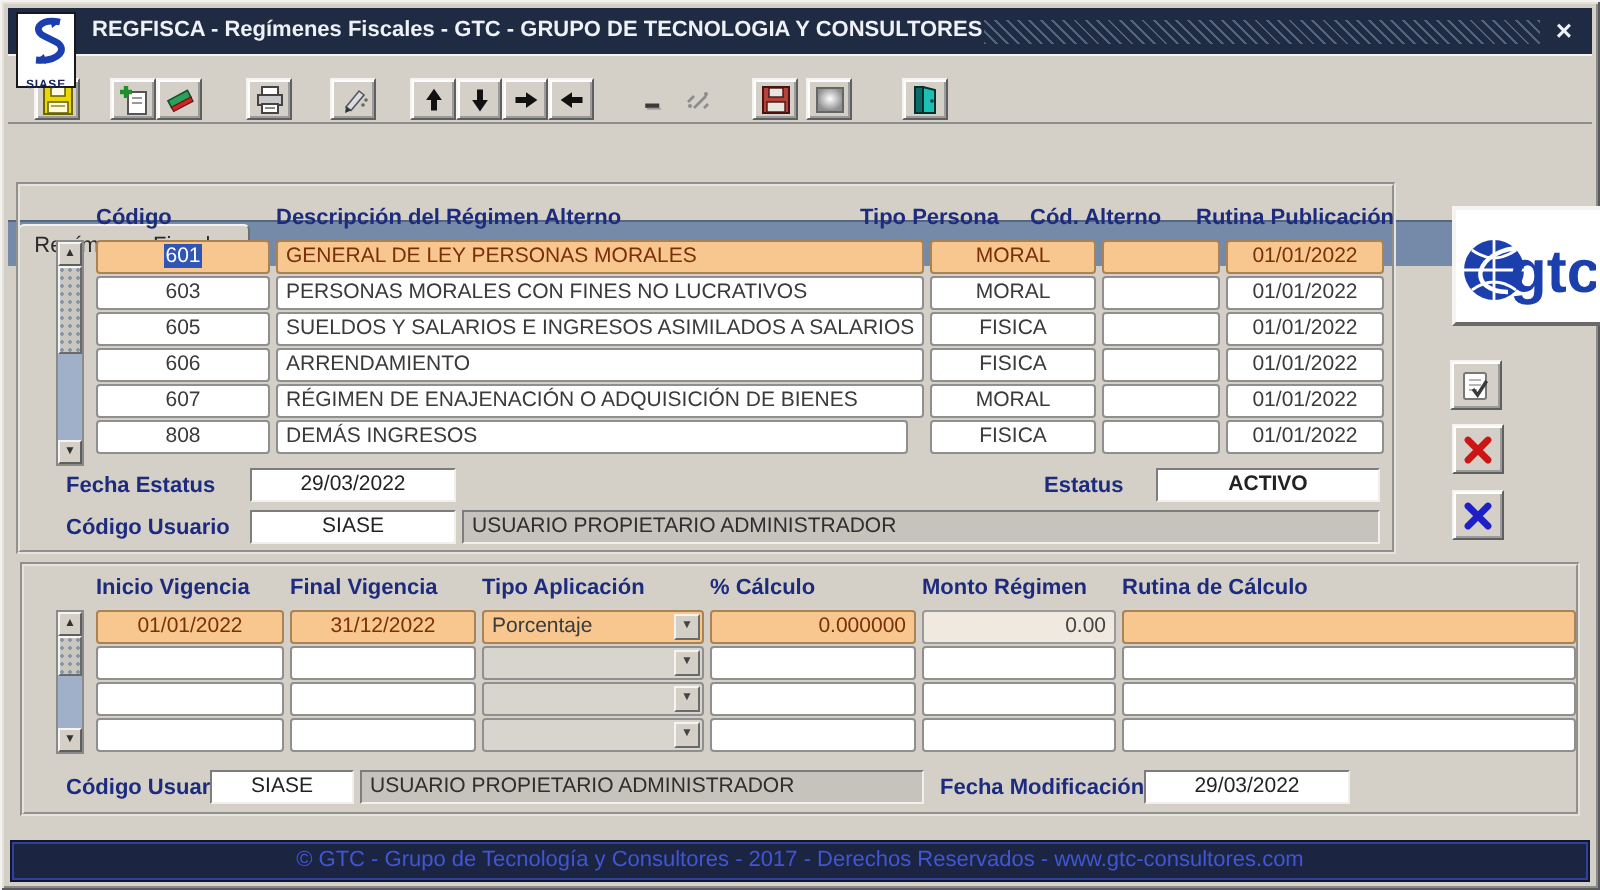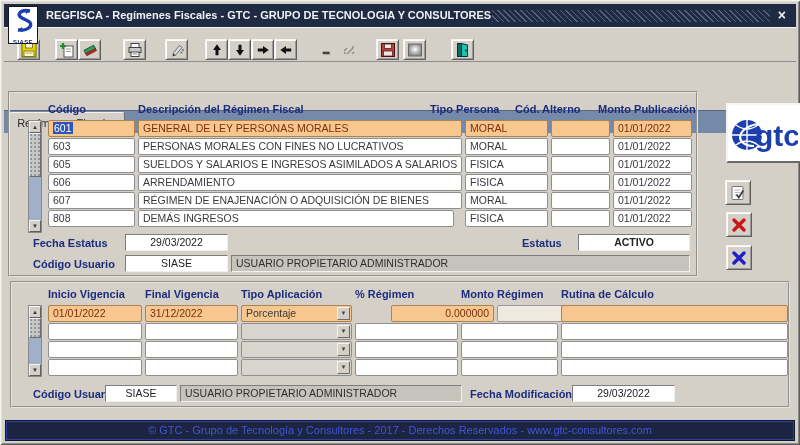--- a/index.html
+++ b/index.html
@@ -34,22 +34,22 @@
   
   .frame{border:2px groove #e6e3de;}
   .frame1{left:8px;top:91px;width:690px;height:186px;}
   .frame2{left:10px;top:281px;width:780px;height:127px;}
   
   .hdr{position:absolute;font-size:11px;font-weight:bold;color:#1c2b7e;text-align:left;white-space:nowrap;}
   .lbl{position:absolute;font-size:11px;font-weight:bold;color:#1c2b7e;white-space:nowrap;}
   
   .cell{position:absolute;height:17px;background:#fff;border:1px solid #8f8f8f;border-radius:2px;
         font-size:10.5px;color:#3a3a3a;padding:0 4px;line-height:15px;white-space:nowrap;overflow:hidden;}
-  .c-center{text-align:left;}
-  .c-right{text-align:right;margin-left:36px;}
+  .c-center{text-align:center;}
+  .c-right{text-align:right;}
   .sel{background:#f8c78f;border-color:#ab8252;color:#7b2f08;}
   .txtsel{background:#2f55b5;color:#fff;padding:0 1px;}
   .graycell{background:#c6c3bc;color:#2e2e2e;border:1px solid;border-color:#7d7d7d #f2f0ec #f2f0ec #7d7d7d;border-radius:0;}
   .field{position:absolute;height:17px;background:#fff;border:1px solid;border-color:#7d7d7d #f2f0ec #f2f0ec #7d7d7d;
          font-size:10.5px;color:#222;text-align:center;line-height:15px;}
   .combo-arrow{position:absolute;right:1px;top:1px;width:13px;height:13px;background:#d4d0c8;
          border:1px solid;border-color:#f6f4f0 #6a6a6a #6a6a6a #f6f4f0;font-size:6px;color:#444;
          display:flex;align-items:center;justify-content:center;}
   .combo-empty{background:#d8d5ce;}
   
@@ -191,24 +191,24 @@
 
   <div class="abs tabstrip">
     <div class="tab">
       <span>Regímenes Fiscales</span>
     </div>
   </div>
 
   <div class="abs frame frame1"></div>
 
   <div class="hdr" style="left:48px;top:103px;width:87px;">Código</div>
-  <div class="hdr" style="left:138px;top:103px;width:324px;">Descripción del Régimen Fiscal</div>
+  <div class="hdr" style="left:138px;top:103px;width:324px;">Descripción del Régimen Alterno</div>
   <div class="hdr" style="left:430px;top:103px;width:95px;">Tipo Persona</div>
   <div class="hdr" style="left:515px;top:103px;width:80px;">Cód. Alterno</div>
-  <div class="hdr" style="left:598px;top:103px;width:92px;">Monto Publicación</div>
+  <div class="hdr" style="left:598px;top:103px;width:92px;">Rutina Publicación</div>
 
   <div class="sb" style="top:120px;height:113px;">
     <div class="sbbtn">▲</div>
     <div class="sbthumb" style="height:44px;"></div>
     <div class="sbtrack"></div>
     <div class="sbbtn">▼</div>
   </div>
 
   <div class="cell sel c-center" style="left:48px;top:120px;width:87px;"><span class="txtsel">601</span></div>
   <div class="cell sel" style="left:138px;top:120px;width:324px;">GENERAL DE LEY PERSONAS MORALES</div>
@@ -278,21 +278,21 @@
     <svg width="18" height="18" viewBox="0 0 18 18">
       <path d="M4 4 L14 14 M14 4 L4 14" stroke="#1f1fc8" stroke-width="3.4" stroke-linecap="round"></path>
     </svg>
   </div>
 
   <div class="abs frame frame2"></div>
 
   <div class="hdr" style="left:48px;top:288px;width:94px;">Inicio Vigencia</div>
   <div class="hdr" style="left:145px;top:288px;width:93px;">Final Vigencia</div>
   <div class="hdr" style="left:241px;top:288px;width:111px;">Tipo Aplicación</div>
-  <div class="hdr" style="left:355px;top:288px;width:103px;">% Régimen</div>
+  <div class="hdr" style="left:355px;top:288px;width:103px;">% Cálculo</div>
   <div class="hdr" style="left:461px;top:288px;width:97px;">Monto Régimen</div>
   <div class="hdr" style="left:561px;top:288px;width:130px;">Rutina de Cálculo</div>
 
   <div class="sb" style="top:305px;height:72px;">
     <div class="sbbtn">▲</div>
     <div class="sbthumb" style="height:20px;"></div>
     <div class="sbtrack"></div>
     <div class="sbbtn">▼</div>
   </div>
 

